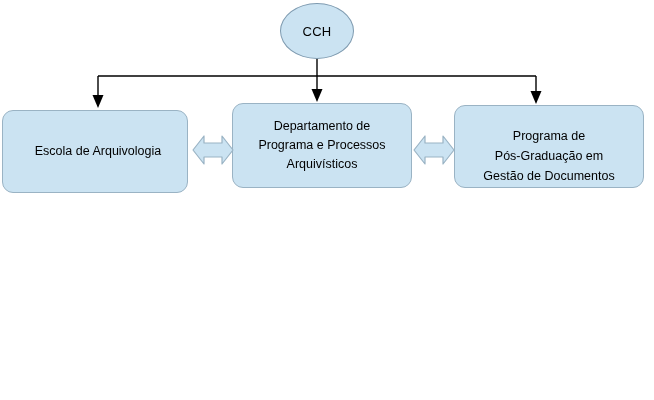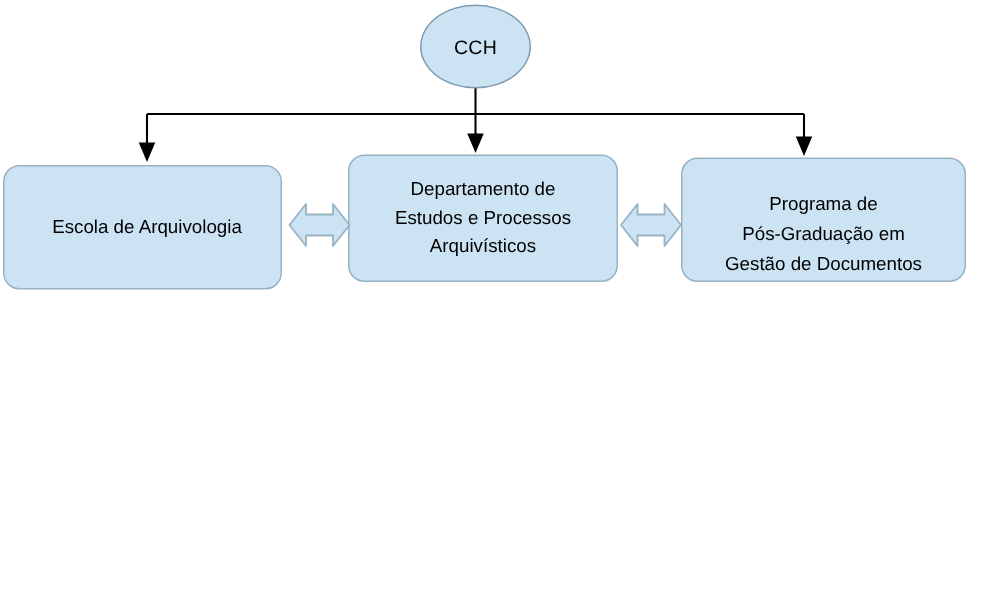--- a/index.html
+++ b/index.html
@@ -136,21 +136,21 @@
   <div class="root-node">
     <span class="root-label">CCH</span>
   </div>
 
   <div class="unit-box" id="box-escola">
     <span class="unit-label">Escola de Arquivologia</span>
   </div>
 
   <div class="unit-box" id="box-departamento">
     <span class="unit-label">Departamento de
-Estudos e Processos
+Programa e Processos
 Arquivísticos</span>
   </div>
 
   <div class="unit-box" id="box-programa">
     <span class="unit-label">Programa de
 Pós-Graduação em
 Gestão de Documentos
 Arquivísticos</span>
   </div>
 

